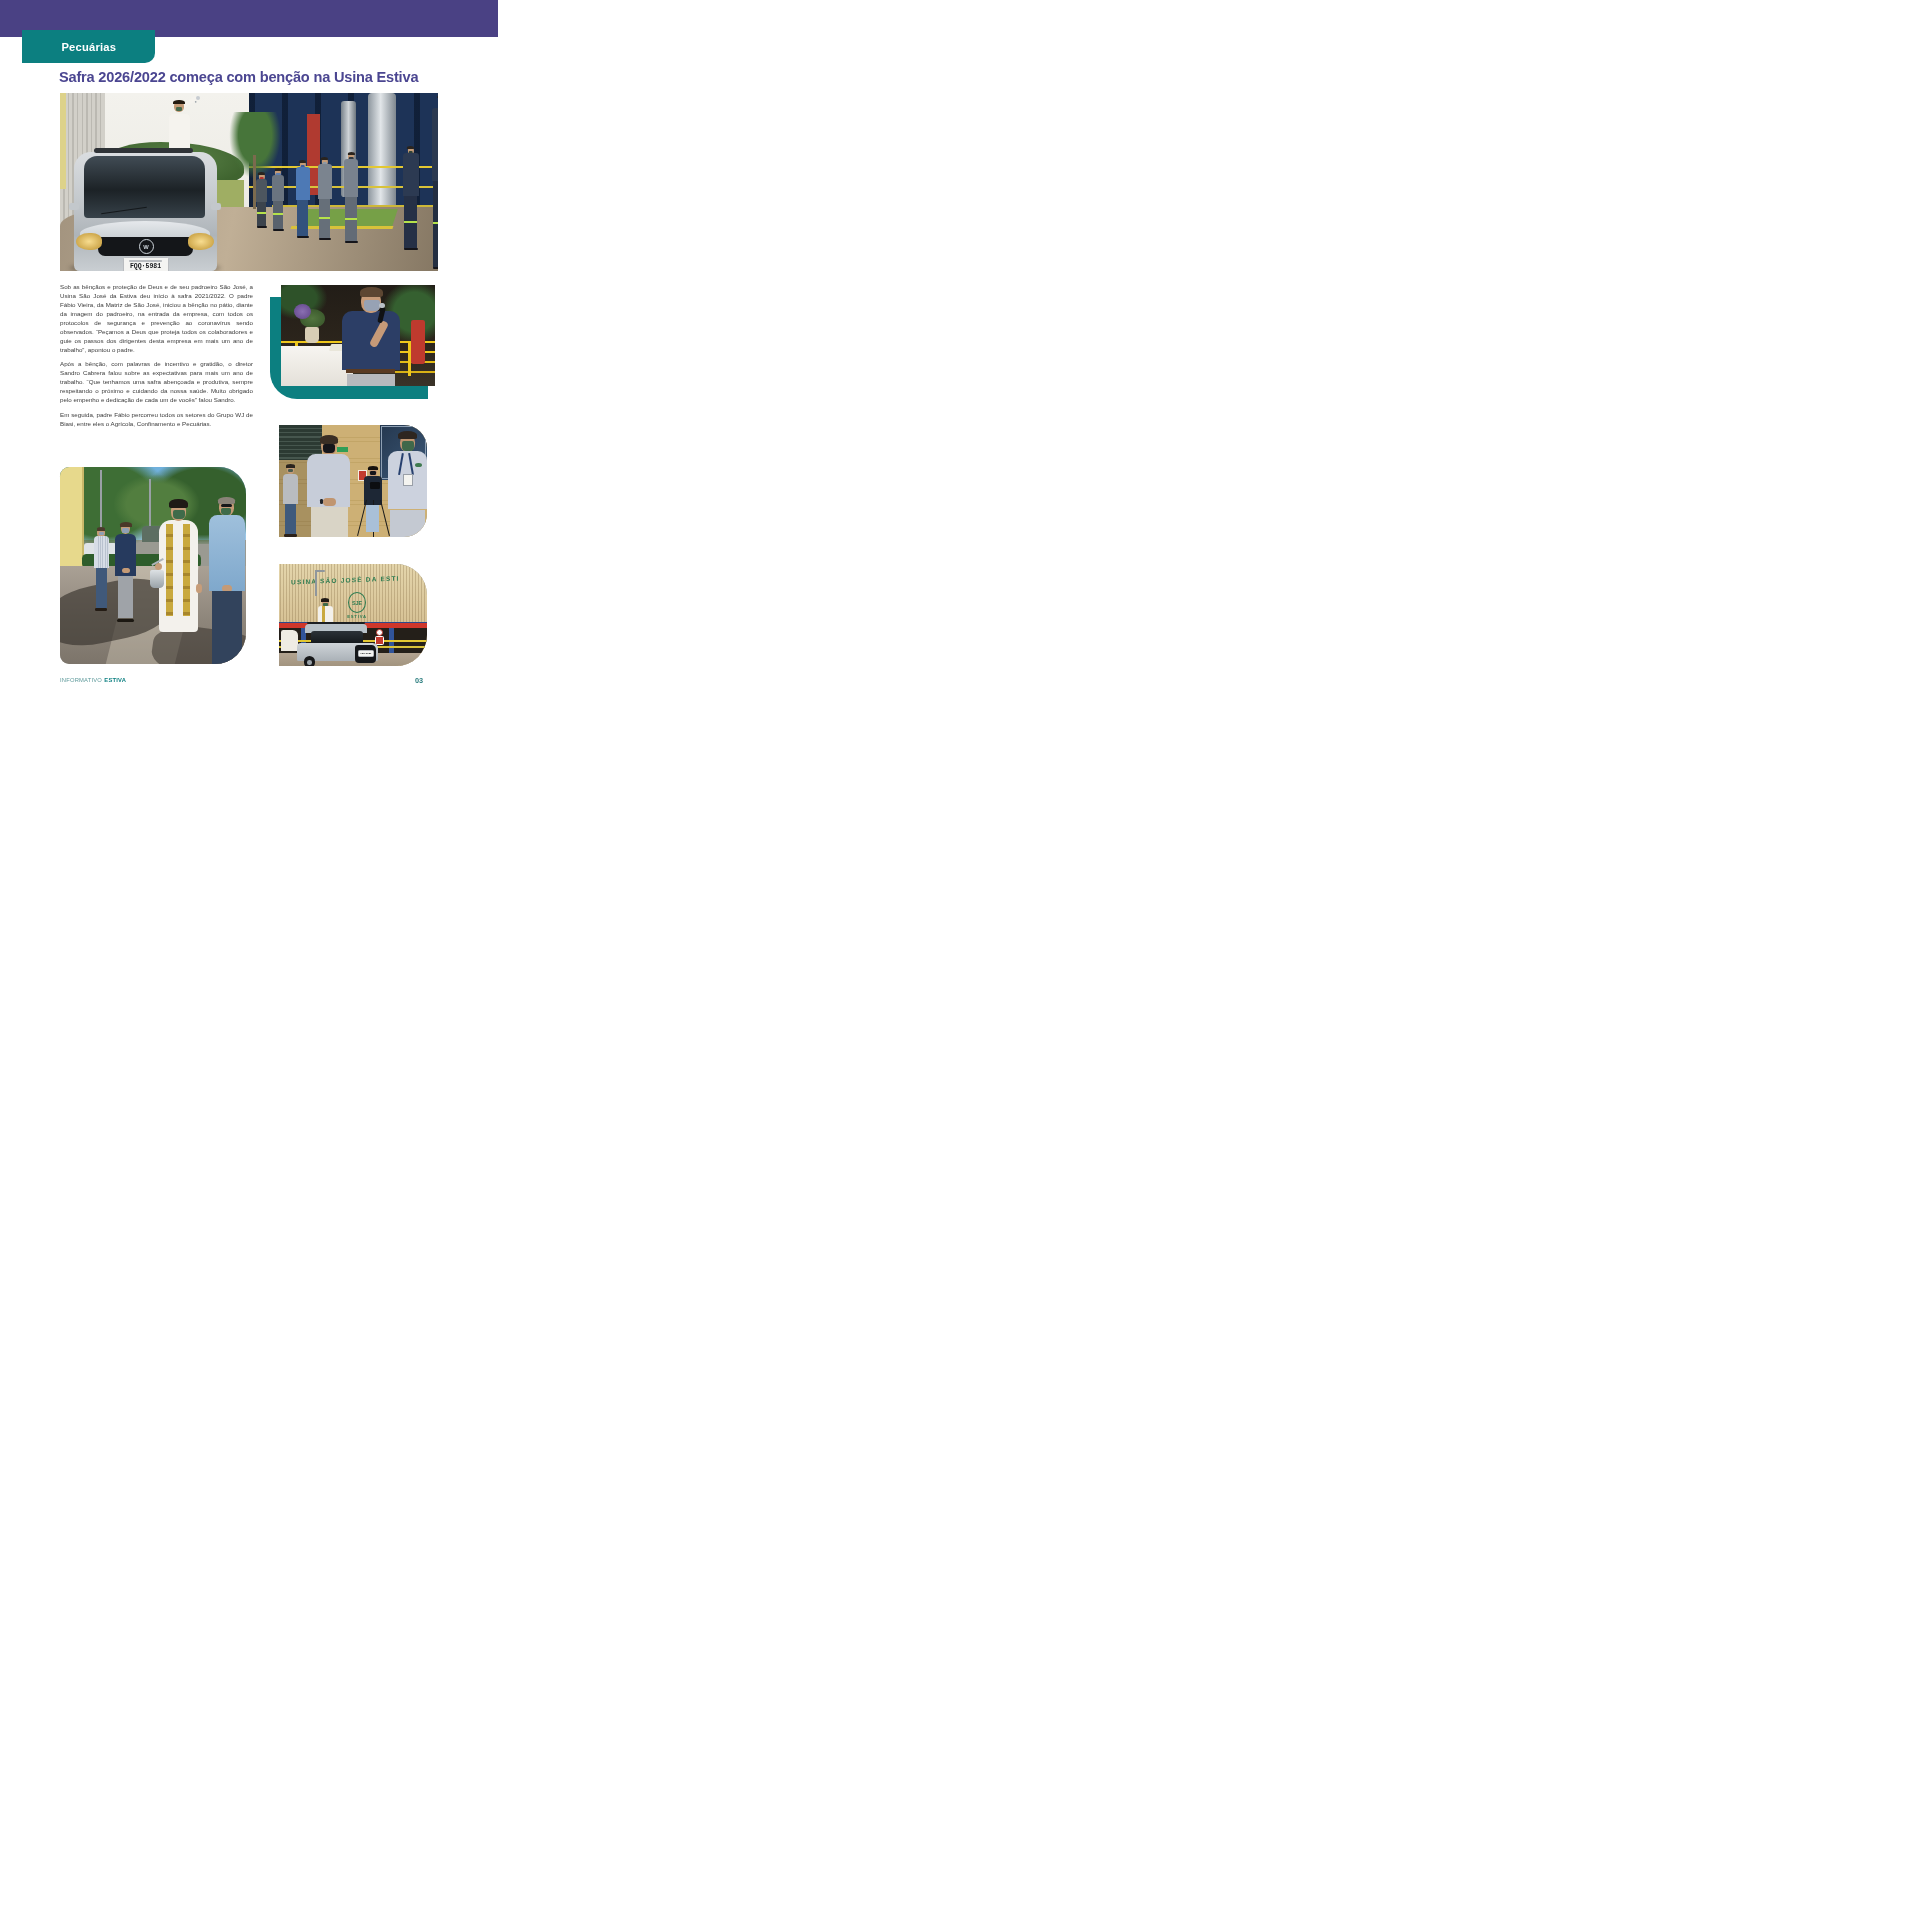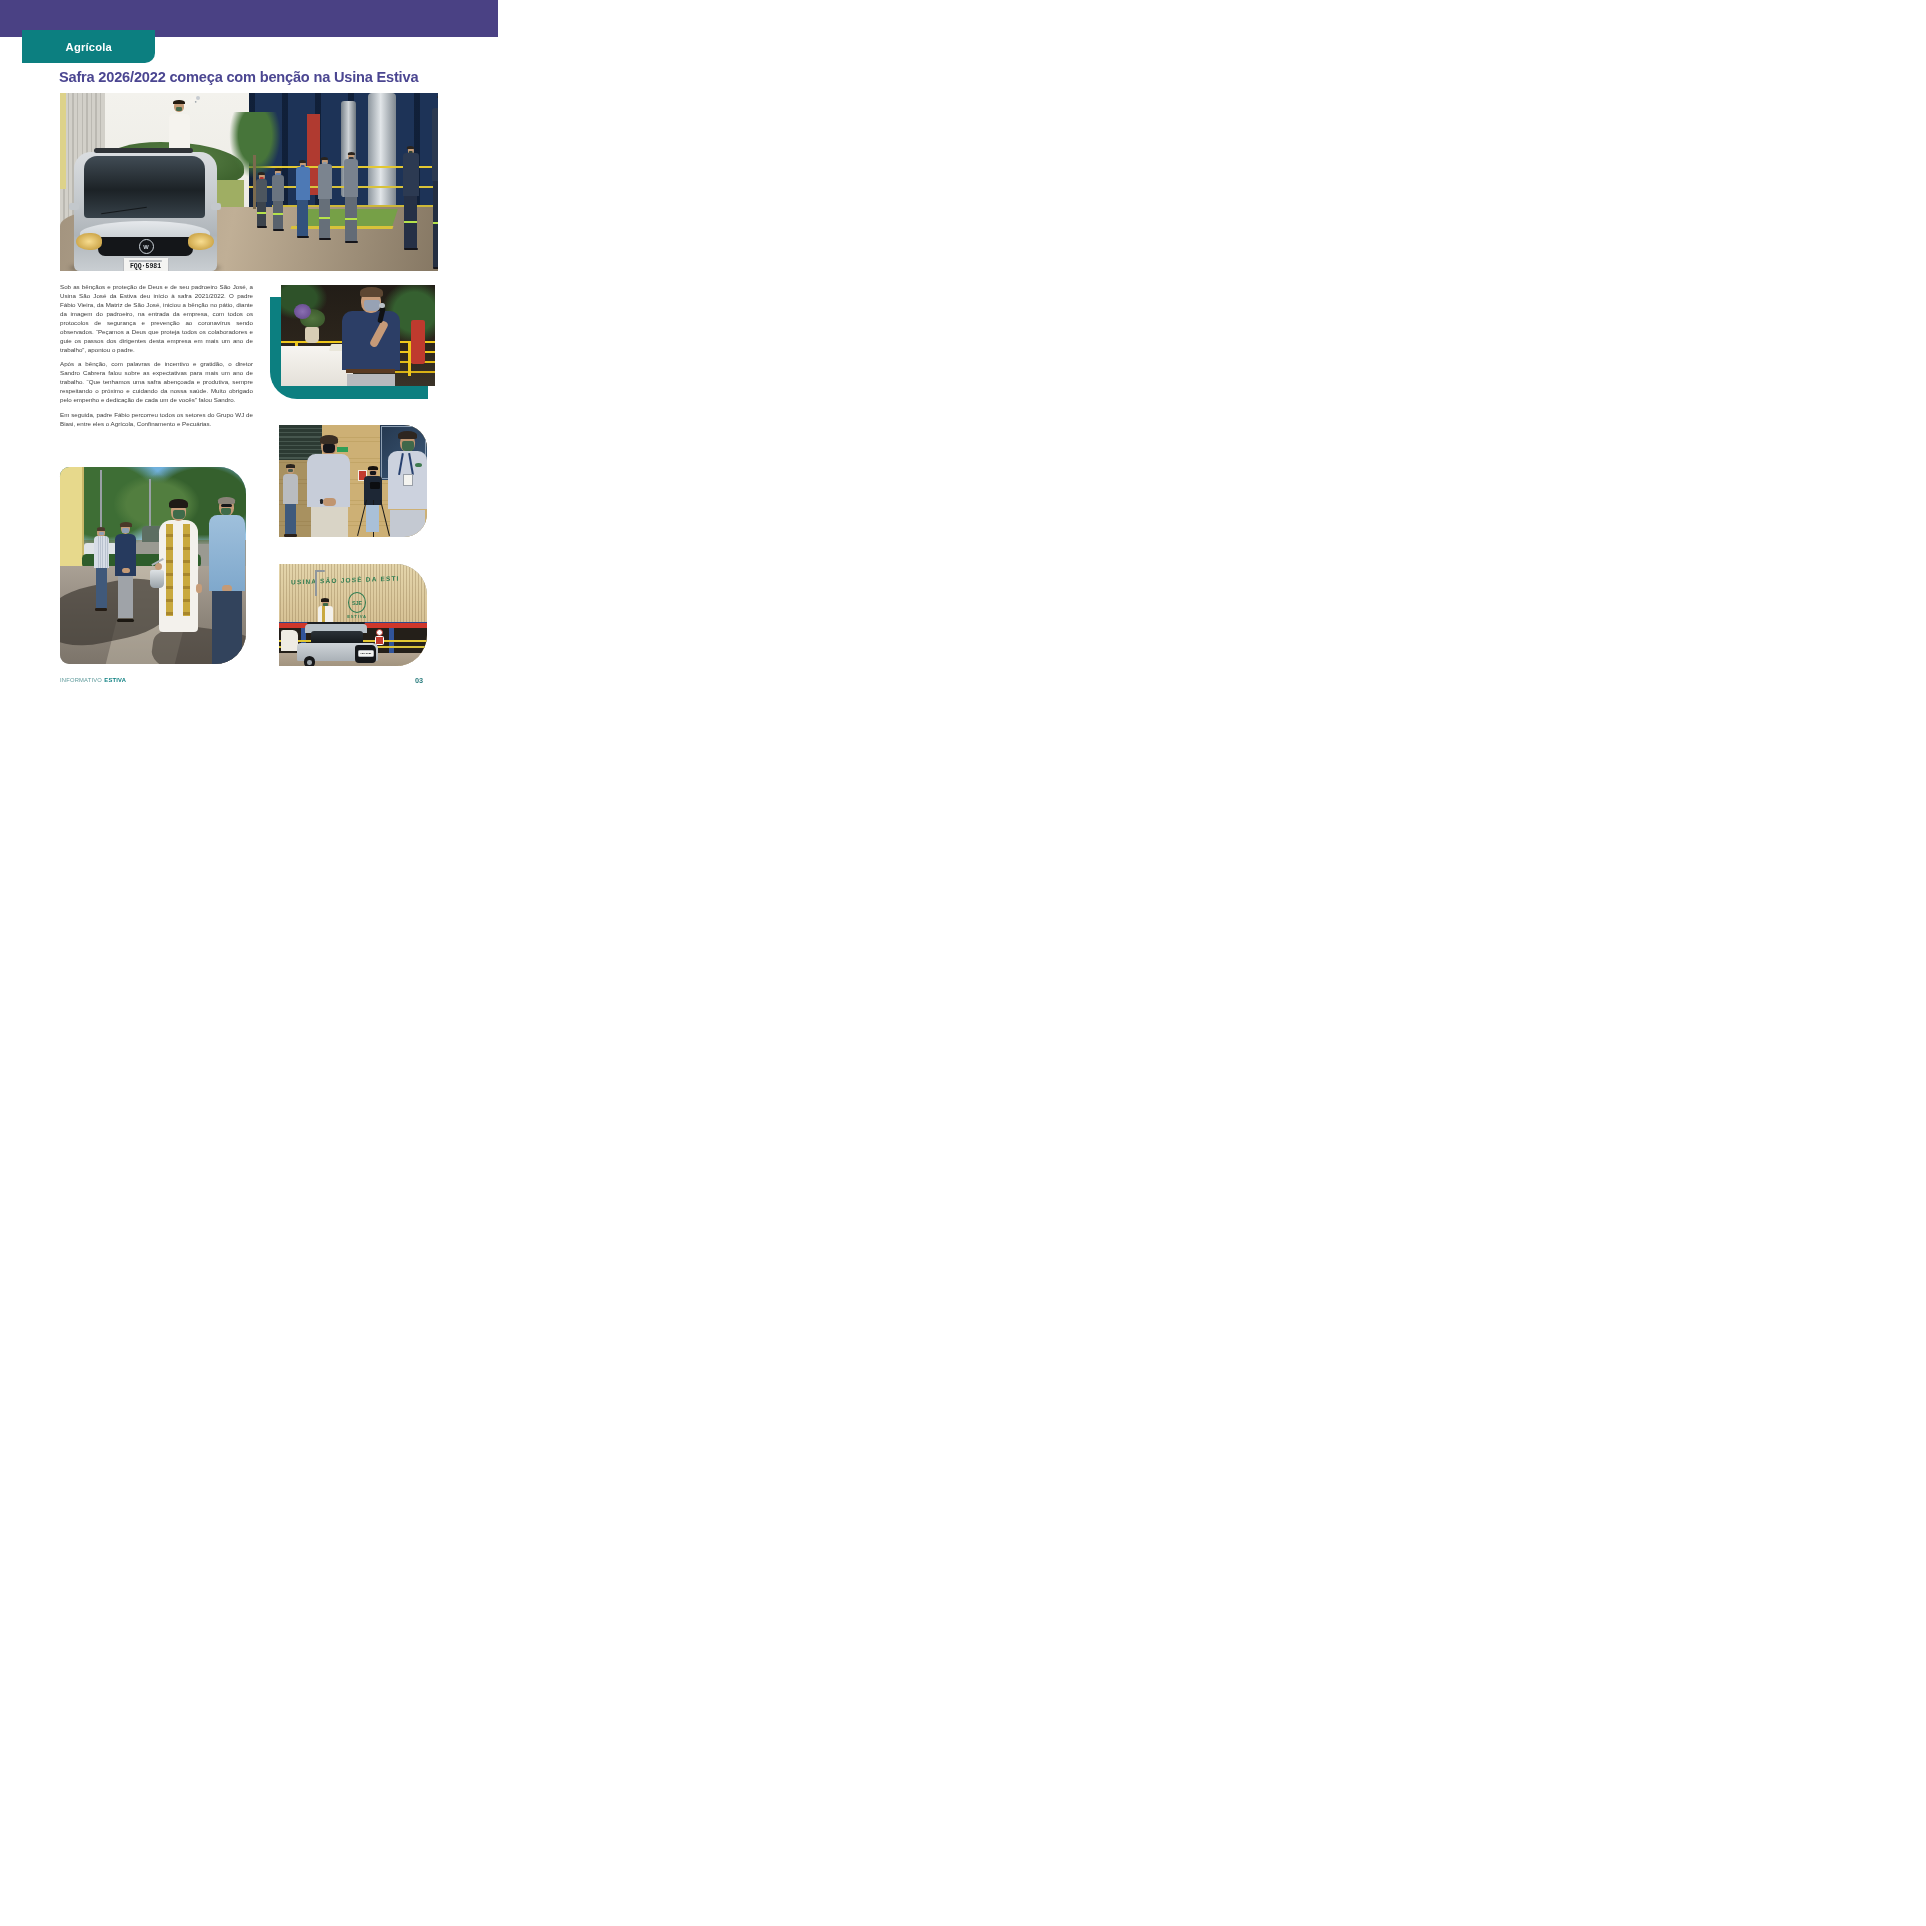--- a/index.html
+++ b/index.html
@@ -53,21 +53,21 @@
          align-items:center;justify-content:center;}
   .plate .num{color:#17191c;font-weight:700;font-family:"Liberation Mono", monospace;}
 </style>
 </head>
 <body>
 
 <div class="page">
 
   <div class="topbar"></div>
   <div class="badge">
-    <span>Agrícola</span>
+    <span>Pecuárias</span>
   </div>
   <h1 class="title">Safra 2026/2022 começa com benção na Usina Estiva</h1>
 
   <div class="ph ph-main scene">
     <div style="inset:0;background:linear-gradient(180deg,#f3f2ed,#e9e7e0);"></div>
     <div style="left:0;top:0;width:45px;height:143px;background:repeating-linear-gradient(90deg,#d2d0c9 0 3.1px,#bbb9b2 3.1px 4.6px);"></div>
     <div style="left:0;top:0;width:6.2px;height:96px;background:#ddd28a;"></div>
     <div style="left:45px;top:49px;width:139px;height:44px;background:radial-gradient(ellipse at 50% 40%,#5d854a,#3f642f 75%);border-radius:40% 60% 30% 30%;"></div>
     <div style="left:45px;top:87px;width:139px;height:28px;background:#9fae63;"></div>
     <div style="right:0;top:0;width:189px;height:162px;background:#1d3357;">

